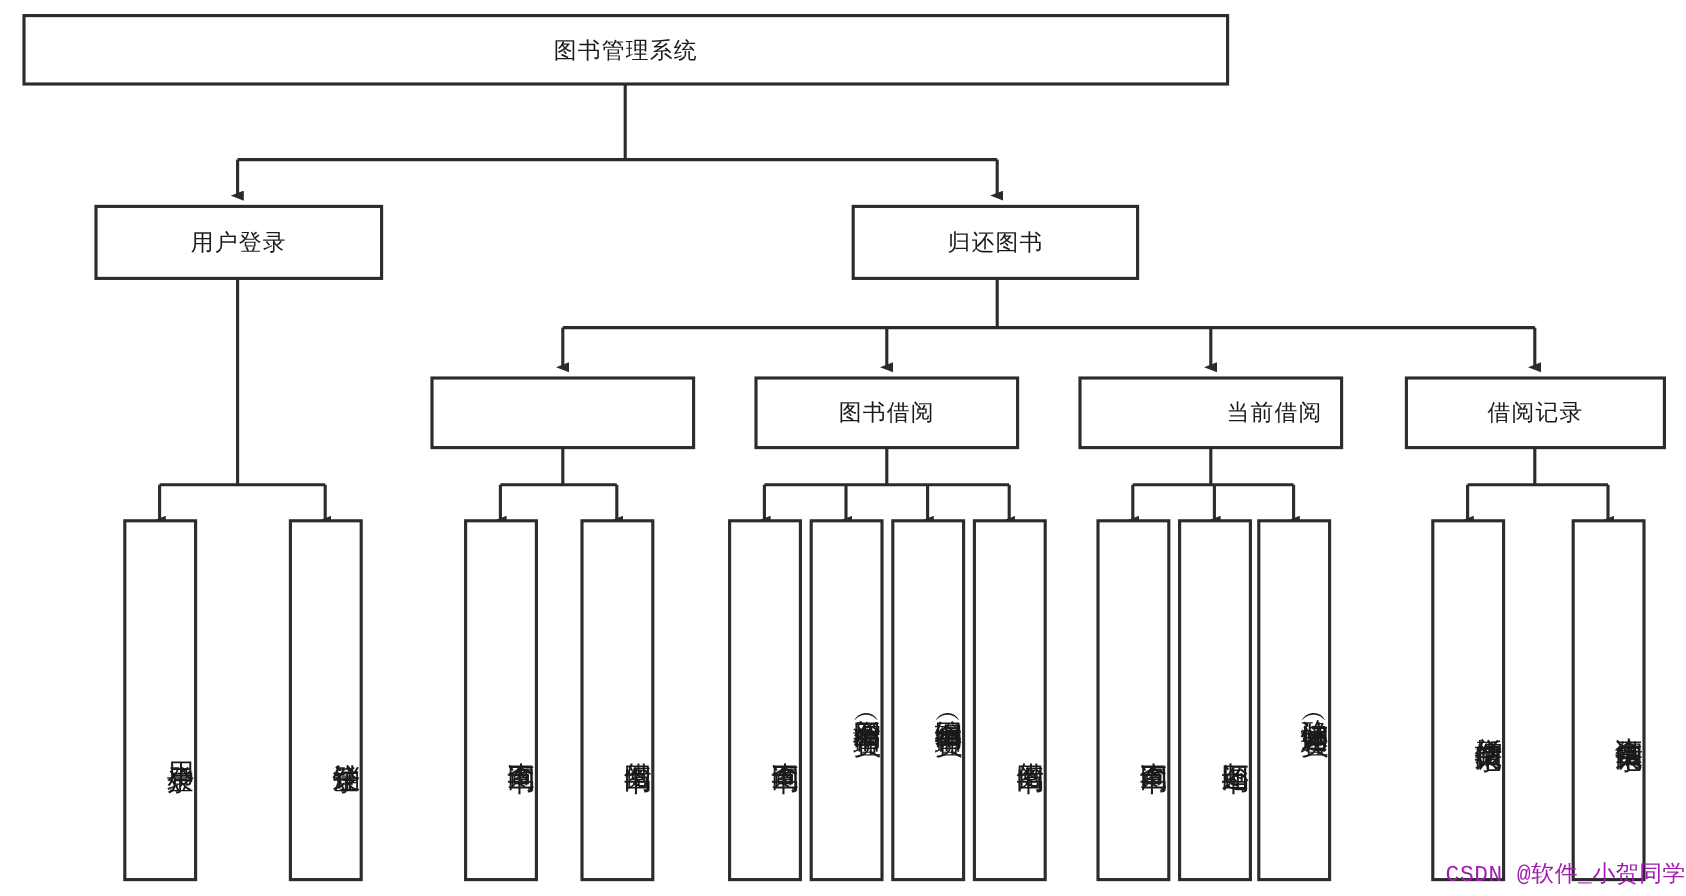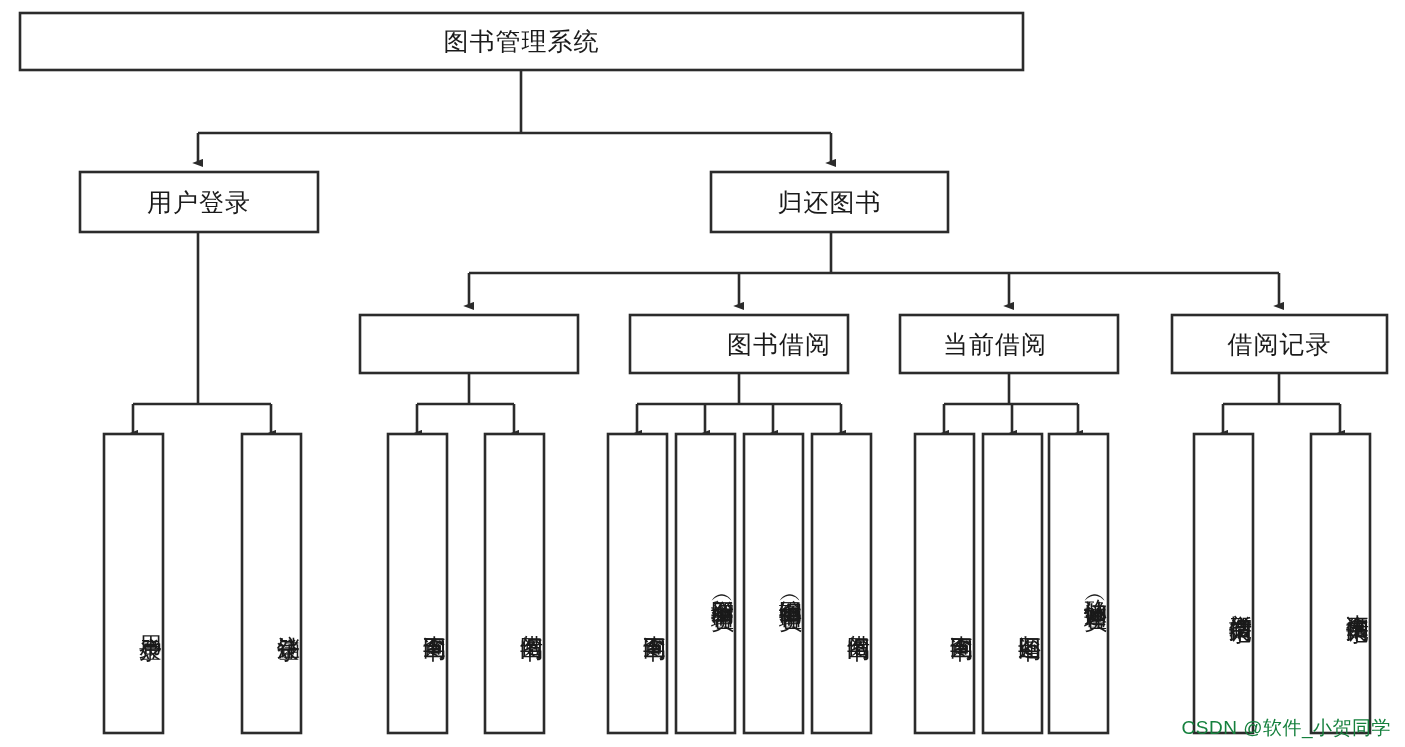--- a/index.html
+++ b/index.html
@@ -48,35 +48,36 @@
     color: #1a1a1a;
     letter-spacing: 1.5px;
     white-space: nowrap;
     pointer-events: none;
   }
   .hlabel-wrap {
     position: absolute;
     display: flex;
     align-items: center;
     justify-content: center;
-    font-size: 25px;
+    font-size: 19px;
     color: #1a1a1a;
     letter-spacing: 1px;
     white-space: nowrap;
     pointer-events: none;
     font-family: Liberation Mono, monospace;
   }
   .watermark {
     position: absolute;
-    right: 14px;
+    right: 0;
     bottom: 6px;
     font-size: 19px;
-    color: #15803d;
+    color: #a21caf;
     letter-spacing: 0.5px;
     white-space: nowrap;
+    font-family: Liberation Mono, monospace;
   }
 </style>
 </head>
 <body>
 
 <div id="diagram-root">
 
   <svg class="diagram-svg" viewBox="0 0 1405 747" xmlns="http://www.w3.org/2000/svg">
     <defs>
       <marker id="arrowhead" markerWidth="11" markerHeight="11" refX="4.2" refY="5.2" orient="auto" markerUnits="userSpaceOnUse">
@@ -156,23 +157,23 @@
     <rect class="node-box" x="1311" y="434" width="59" height="299"></rect>
   </svg>
 
   <div class="hlabel-wrap" style="left:20px; top:13px; width:1003px; height:57px;">图书管理系统</div>
 
   <div class="hlabel-wrap" style="left:80px; top:172px; width:238px; height:60px;">用户登录</div>
 
   <div class="hlabel-wrap" style="left:711px; top:172px; width:237px; height:60px;">归还图书</div>
 
 
-  <div class="hlabel-wrap" style="left:630px; top:315px; width:218px; height:58px;padding-left:40px;">图书借阅</div>
-
-  <div class="hlabel-wrap" style="left:864px; top:315px; width:262px; height:58px;">当前借阅</div>
+  <div class="hlabel-wrap" style="left:630px; top:315px; width:218px; height:58px;">图书借阅</div>
+
+  <div class="hlabel-wrap" style="left:931px; top:315px; width:262px; height:58px;">当前借阅</div>
 
   <div class="hlabel-wrap" style="left:1172px; top:315px; width:215px; height:58px;">借阅记录</div>
 
   <div class="vlabel-wrap" style="left:104px; top:510px; width:59px; height:220px;">用户登录</div>
 
   <div class="vlabel-wrap" style="left:242px; top:510px; width:59px; height:220px;">注销登录</div>
 
   <div class="vlabel-wrap" style="left:388px; top:510px; width:59px; height:220px;">查询图书</div>
 
   <div class="vlabel-wrap" style="left:485px; top:510px; width:59px; height:220px;">借阅图书</div>

